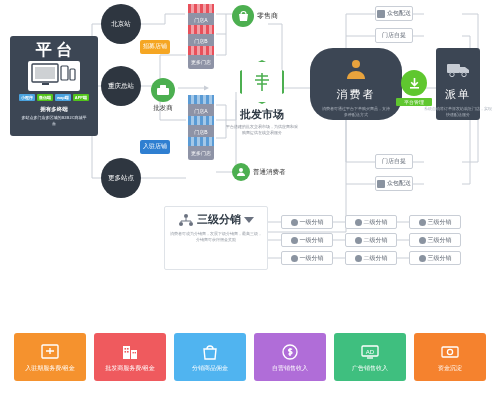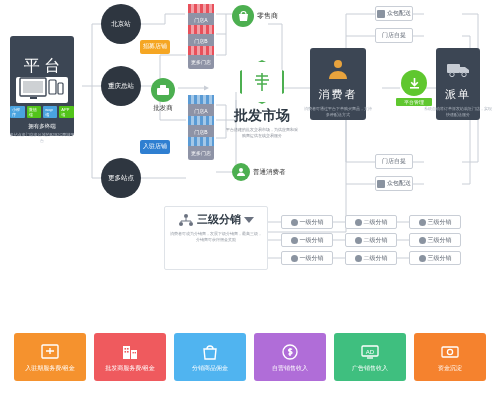--- a/index.html
+++ b/index.html
@@ -10,24 +10,25 @@
     font-family: "Liberation Sans", sans-serif;
     position: relative;
     overflow: hidden;
     color: #333;
   }
   .canvas { position:absolute; left:0; top:0; width:499px; height:396px; }
   .node { position:absolute; }
 
   
   .platform-card {
-    left:10px; top:36px; width:64px; height:100px;
+    left:10px; top:36px; width:88px; height:100px;
     background:#3c4654; border-radius:3px; color:#fff;
     display:flex; flex-direction:column; align-items:center;
-    padding-top:20px;
+    padding-top:4px;
+    font-weight:bold;
   }
   .platform-screen {
     width:52px; height:30px; background:#fff; border-radius:2px;
     display:flex; align-items:center; justify-content:center;
     position:relative;
   }
   .platform-screen svg { display:block; }
   .platform-tags { display:flex; gap:2px; margin-top:3px; }
   .ptag { font-size:4px; color:#fff; padding:1px 2px; border-radius:1px; background:#4aa3df; }
   .ptag.g { background:#52c41a; }
@@ -71,21 +72,21 @@
   .green-label { font-size:6.5px; color:#333; text-align:center; margin-top:2px; }
 
   
   .hexbox { width:72px; height:86px; position:relative; }
   .hex {
     width:44px; height:44px; margin:0 auto;
     background:#fff; border:2px solid #4caf50;
     clip-path: polygon(50% 0%, 100% 25%, 100% 75%, 50% 100%, 0% 75%, 0% 25%);
     display:flex; align-items:center; justify-content:center;
   }
-  .hex-title { font-size:14px; color:#2f3a45; text-align:center; margin-top:3px; font-weight:bold;}
+  .hex-title { font-size:11px; color:#2f3a45; text-align:center; margin-top:3px; font-weight:bold;}
   .hex-desc { font-size:4px; color:#8a8f99; text-align:center; line-height:1.5; margin-top:2px; }
 
   
   .dark-card {
     background:#3c4654; border-radius:3px; color:#fff;
     display:flex; flex-direction:column; align-items:center;
     padding-top:6px;
   }
   .dc-icon { width:30px; height:30px; display:flex; align-items:center; justify-content:center; }
   .dc-title { font-size:11px; letter-spacing:2px; margin-top:3px; }
@@ -351,21 +352,21 @@
   <div class="node hexbox" style="left:226px; top:60px;">
     <div class="hex">
       <svg width="22" height="22" viewBox="0 0 22 22" fill="none" stroke="#4caf50" stroke-width="1.6">
         <path d="M11 2 L11 20 M5 5 L17 5 M4 9 h14 M6 13 h10"></path>
       </svg>
     </div>
     <div class="hex-title">批发市场</div>
     <div class="hex-desc">平台搭建的批发交易市场，为供应商和采购商提供在线交易服务</div>
   </div>
 
-  <div class="node dark-card" style="left:310px; top:48px; width:56px; height:72px;">
+  <div class="node dark-card" style="left:310px; top:48px; width:92px; height:72px;border-radius:23px;">
     <div class="dc-icon">
       <svg width="22" height="22" viewBox="0 0 22 22" fill="#e8a33d">
           <circle cx="11" cy="6" r="4"></circle>
           <path d="M2 21c0-5 4-8 9-8s9 3 9 8z"></path>
         </svg>
     </div>
     <div class="dc-title">消费者</div>
     <div class="dc-desc">消费者可通过平台下单购买商品，支持多种配送方式</div>
   </div>
 

